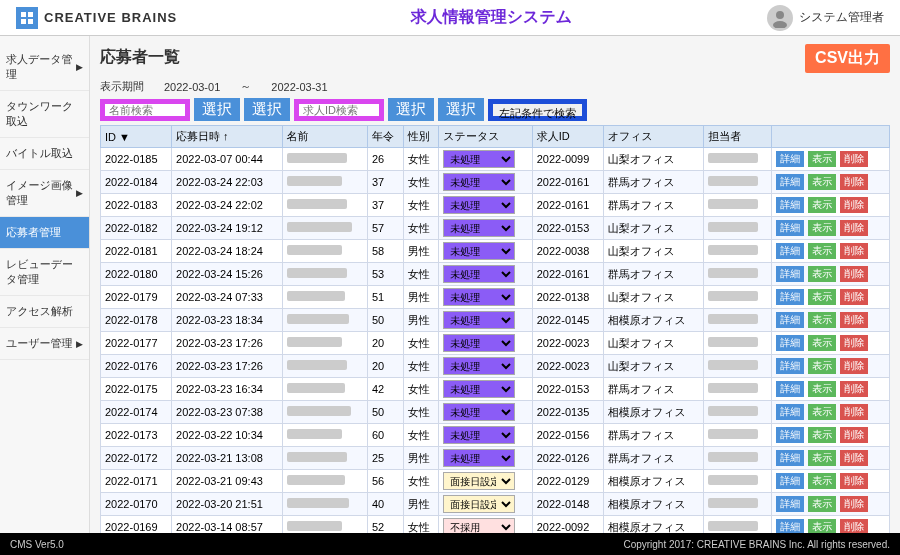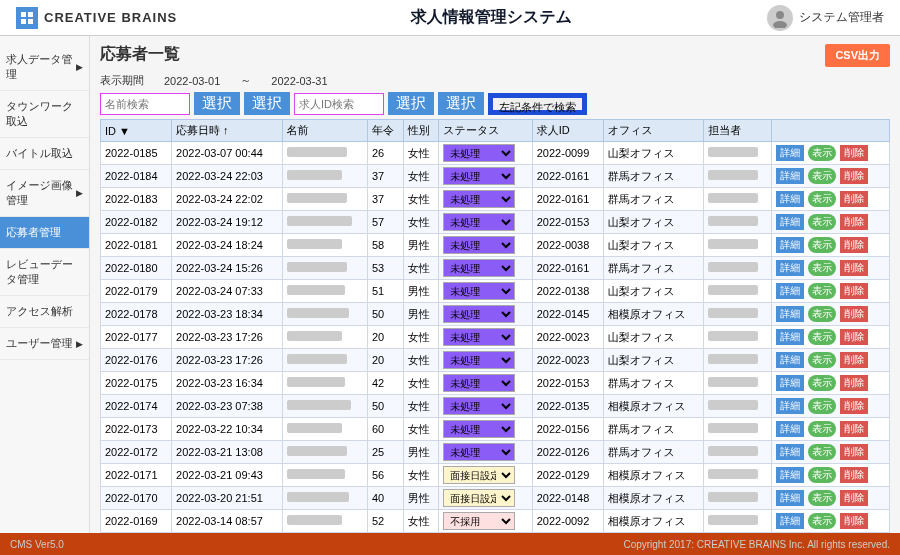--- a/index.html
+++ b/index.html
@@ -4,68 +4,68 @@
   <style>
     * { box-sizing: border-box; margin: 0; padding: 0; }
     body { font-family: "Meiryo", "MS Gothic", sans-serif; font-size: 11px; background: #f0f0f0; width: 900px; min-height: 555px; }
 
     
     #header { display: flex; align-items: center; background: #fff; border-bottom: 1px solid #ccc; height: 36px; padding: 0 16px; }
     #header .logo-area { display: flex; align-items: center; gap: 6px; width: 200px; }
     #header .logo-icon { width: 22px; height: 22px; background: #4a90d9; display: flex; align-items: center; justify-content: center; }
     #header .logo-icon svg { width: 16px; height: 16px; }
     #header .logo-text { font-size: 13px; font-weight: bold; color: #333; letter-spacing: 1px; }
-    #header .system-title { flex: 1; text-align: center; font-size: 16px; font-weight: bold; color: #0f172a; }
+    #header .system-title { flex: 1; text-align: center; font-size: 16px; font-weight: bold; color: #6d28d9; }
     #header .user-area { display: flex; align-items: center; gap: 6px; }
     #header .user-avatar { width: 26px; height: 26px; background: #ccc; border-radius: 50%; overflow: hidden; display: flex; align-items: center; justify-content: center; }
     #header .user-name { font-size: 12px; color: #333; }
 
     
     #layout { display: flex; height: calc(555px - 36px - 22px); }
 
     
     #sidebar { width: 90px; background: #f7f7f7; border-right: 1px solid #ddd; padding-top: 8px; }
     .sidebar-item { padding: 8px 6px; font-size: 11px; color: #333; cursor: pointer; display: flex; align-items: center; justify-content: space-between; border-bottom: 1px solid #e8e8e8; }
     .sidebar-item.active { background: #4a90d9; color: #fff; }
     .sidebar-item .arrow { font-size: 9px; }
 
     
     #main { flex: 1; overflow: auto; padding: 8px 10px; background: #f5f5f5; }
     .page-title { font-size: 16px; font-weight: bold; color: #333; margin-bottom: 2px; }
     .toolbar-row { display: flex; align-items: center; gap: 20px; margin-bottom: 4px; }
     .period-label { font-size: 11px; color: #333; }
     .period-value { font-size: 11px; color: #333; }
 
-    .csv-btn { background: #ff7043; color: #fff; border: none; padding: 4px 10px; font-size: 11px; cursor: pointer; border-radius: 2px; font-weight: bold; }
+    .csv-btn { background: #ff7043; color: #fff; border: none; padding: 4px 10px; font-size: 16px; cursor: pointer; border-radius: 2px; font-weight: bold; }
 
     .search-row { display: flex; align-items: center; gap: 4px; margin-bottom: 4px; }
-    .search-input { height: 22px; border: 1px solid #d946ef; font-size: 11px; padding: 0 4px; width: 90px; }
+    .search-input { height: 22px; border: 5px solid #d946ef; font-size: 11px; padding: 0 4px; width: 90px; }
     .select-btn { background: #4a90d9; color: #fff; border: none; padding: 2px 8px; font-size: 15px; cursor: pointer; height: 23px; }
     .search-exec-btn { background: #f0f0f0; border: 5px solid #1d4ed8; padding: 2px 6px; font-size: 11px; cursor: pointer; height: 22px; }
 
     
     .data-table { width: 100%; border-collapse: collapse; background: #fff; font-size: 11px; }
     .data-table th { background: #dce8f5; border: 1px solid #b0c8e8; padding: 3px 4px; text-align: left; font-weight: normal; white-space: nowrap; }
     .data-table td { border: 1px solid #d0d8e8; padding: 2px 4px; white-space: nowrap; }
     .data-table tr:nth-child(even) { background: #f5f8ff; }
 
     .status-select { font-size: 10px; border: 1px solid #aaa; height: 18px; padding: 0 2px; width: 72px; }
     .status-select.mihai { background: #8b5cf6; }
     .status-select.mensetsu { background: #fff5cc; }
     .status-select.fuukou { background: #ffe0e0; }
 
     .action-btn { font-size: 10px; padding: 1px 4px; border: none; cursor: pointer; color: #fff; margin-right: 1px; }
     .btn-detail { background: #4a90d9; }
-    .btn-show { background: #5cb85c; border-radius: 8px; }
+    .btn-show { background: #5cb85c; }
     .btn-delete { background: #d9534f; }
 
     .blurred { background: #ccc; height: 10px; display: inline-block; border-radius: 2px; }
 
     
-    #footer { background: #c2410c; color: #ccc; font-size: 10px; text-align: right; padding: 3px 10px; display: flex; justify-content: space-between; align-items: center; height: 22px; }
+    #footer { background: #000000; color: #ccc; font-size: 10px; text-align: right; padding: 3px 10px; display: flex; justify-content: space-between; align-items: center; height: 22px; }
   </style>
 </head>
 <body>
 
 <div id="header">
   <div class="logo-area">
     <div class="logo-icon">
       <svg viewBox="0 0 16 16" fill="white">
           <rect x="2" y="2" width="5" height="5"></rect>
           <rect x="9" y="2" width="5" height="5"></rect>

